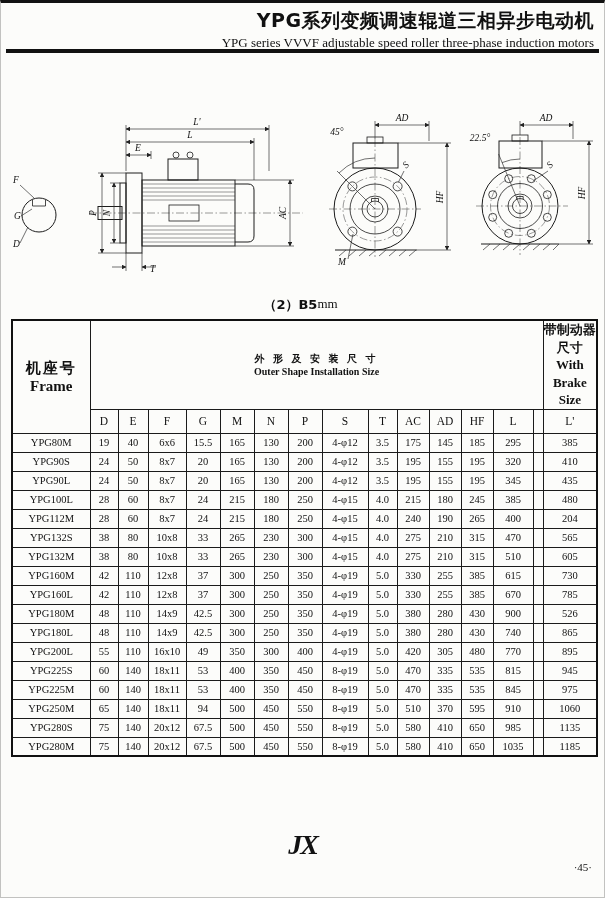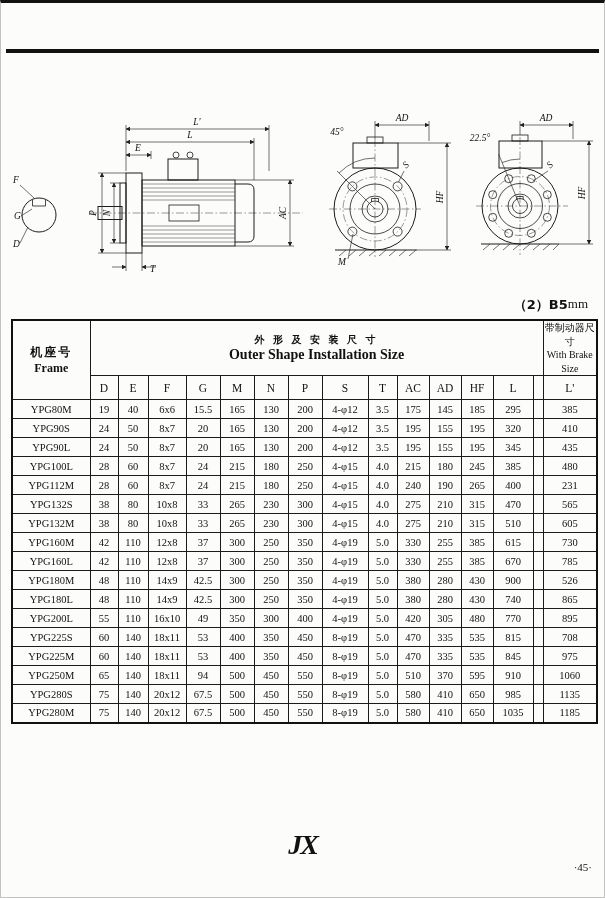--- a/index.html
+++ b/index.html
@@ -19,49 +19,53 @@
   .ol   { fill:none; stroke:#1c1c1c; stroke-width:1; }
   .ol2  { fill:none; stroke:#1c1c1c; stroke-width:0.8; }
   .fin  { fill:none; stroke:#333; stroke-width:0.5; }
   .dimd { fill:none; stroke:#333; stroke-width:0.7; }
   .cl   { fill:none; stroke:#555; stroke-width:0.6; stroke-dasharray:8 2.5 1.5 2.5; }
   .hatch{ fill:none; stroke:#333; stroke-width:0.7; }
   text.dim { font-family:"Liberation Serif", serif; font-size:9.5px; font-style:italic; fill:#111; text-anchor:middle; }
   text.dim.sa { text-anchor:start; }
 
   
-  .section-row { position:absolute; top:293px; left:12px; right:16px; display:flex; justify-content:flex-end; }
+  .section-row { position:absolute; top:293px; left:12px; right:16px; display:flex; justify-content:center; }
   .section-label { font-family:"DejaVu Sans", sans-serif; font-weight:bold; font-size:13px; }
   .unit-label { font-size:13px; }
 
   
   .spec-table { position:absolute; top:316px; left:10px; width:585px; border-collapse:collapse; table-layout:fixed;
                 font-family:"Liberation Serif", serif; }
   .spec-table th, .spec-table td { border:1px solid #1b1b1b; text-align:center; vertical-align:middle; padding:0; overflow:hidden; }
   .spec-table { border:2px solid #111; }
   .group-row th { height:38px; }
-  .frame-head { font-size:12px; }
+  .frame-head { font-size:15px; }
   .frame-head .cn { letter-spacing:2px; }
   .group-head .cn { font-size:10px; letter-spacing:3px; }
-  .group-head .en { font-size:14px; }
-  .brake-head { font-size:10px; line-height:1.35; font-weight:normal; }
+  .group-head .en { font-size:10px; }
+  .brake-head { font-size:13px; line-height:1.35; font-weight:bold; }
   .col-head th { height:24px; font-size:11.5px; font-weight:normal; }
   .spec-table tbody td { height:19px; font-size:10.5px; }
 
   
   .footer-logo { position:absolute; left:0; right:0; top:826px; text-align:center;
                  font-family:"Liberation Serif", serif; font-weight:bold; font-style:italic;
                  font-size:28px; letter-spacing:-2px; }
   .page-number { position:absolute; right:12px; top:858px; font-size:11px; }
 </style>
 </head>
 <body>
 
 <div class="page">
 
+  <div class="titles">
+    <div class="title-cn">YPG系列变频调速辊道三相异步电动机</div>
+    <div class="title-en">YPG series VVVF adjustable speed roller three-phase induction motors</div>
+  </div>
   <div class="header-rule"></div>
 
   <svg class="drawings" width="605" height="212" viewBox="0 0 605 212">
     <defs>
       <marker id="ar" viewBox="0 0 10 10" refX="9" refY="5" markerWidth="7" markerHeight="7" orient="auto-start-reverse">
         <path d="M0,0 L10,5 L0,10 z" fill="#222"></path>
       </marker>
     </defs>
 
     <g>
@@ -336,21 +340,21 @@
           <td>215</td>
           <td>180</td>
           <td>250</td>
           <td>4-φ15</td>
           <td>4.0</td>
           <td>240</td>
           <td>190</td>
           <td>265</td>
           <td>400</td>
           <td></td>
-          <td>231</td>
+          <td>204</td>
         </tr>
         <tr>
           <td>YPG132S</td>
           <td>38</td>
           <td>80</td>
           <td>10x8</td>
           <td>33</td>
           <td>265</td>
           <td>230</td>
           <td>300</td>
@@ -480,21 +484,21 @@
           <td>400</td>
           <td>350</td>
           <td>450</td>
           <td>8-φ19</td>
           <td>5.0</td>
           <td>470</td>
           <td>335</td>
           <td>535</td>
           <td>815</td>
           <td></td>
-          <td>708</td>
+          <td>945</td>
         </tr>
         <tr>
           <td>YPG225M</td>
           <td>60</td>
           <td>140</td>
           <td>18x11</td>
           <td>53</td>
           <td>400</td>
           <td>350</td>
           <td>450</td>

